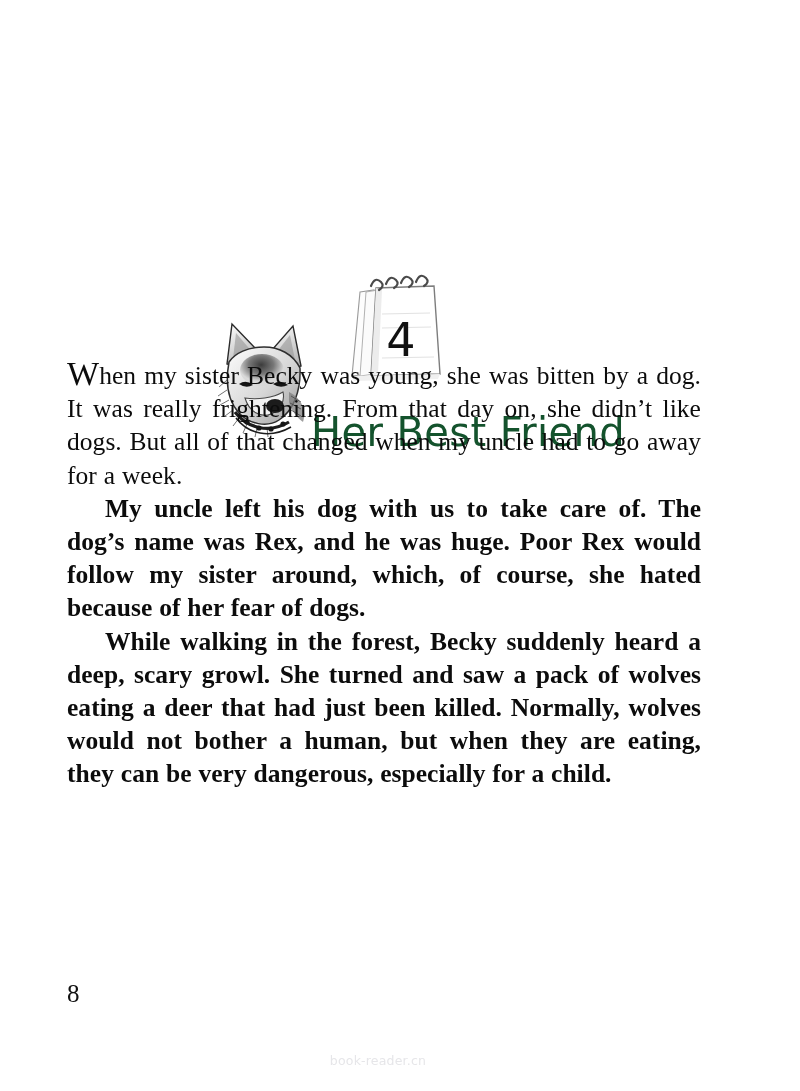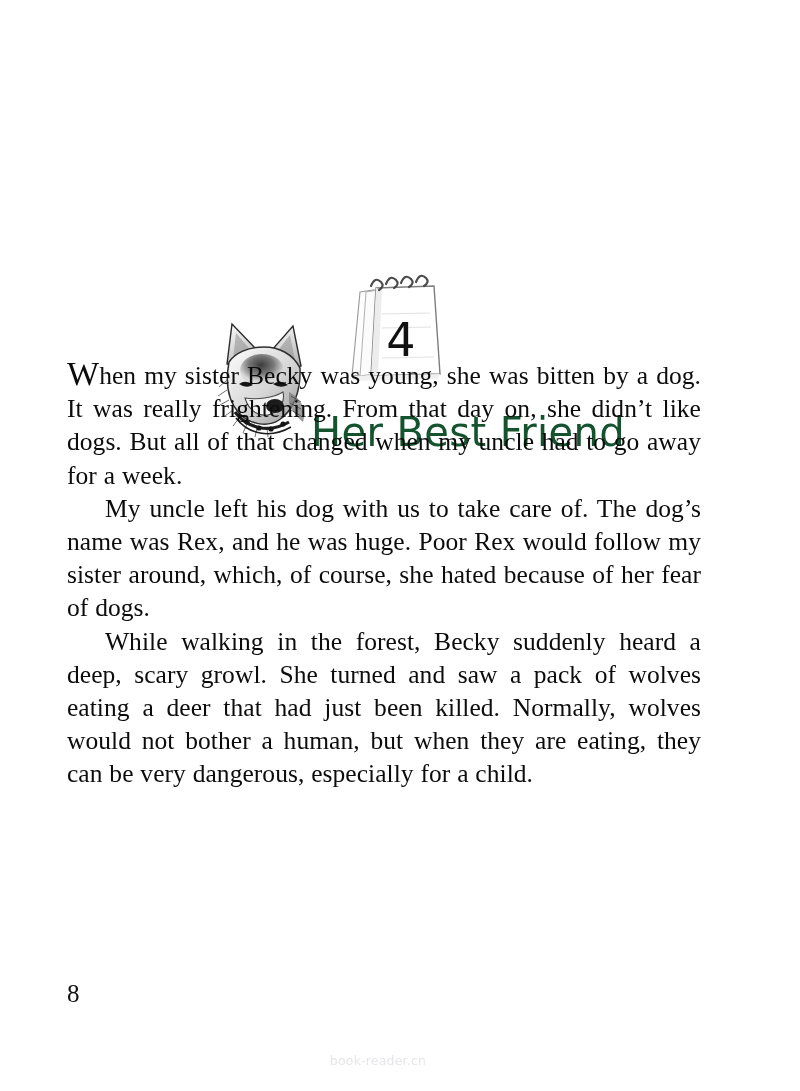--- a/index.html
+++ b/index.html
@@ -94,21 +94,21 @@
   .body-text p {
     margin: 0;
     font-size: 25.5px;
     line-height: 33.2px;
     text-align: justify;
     text-justify: inter-word;
     letter-spacing: 0.05px;
     word-spacing: 0.4px;
     color: #0c0c0c;
   }
-  .body-text p.indent { text-indent: 38px; }
+  .body-text p.indent { text-indent: 38px; font-weight: bold; }
 
   .body-text p .initial-cap {
     font-size: 34px;
     line-height: 1;
     vertical-align: -1px;
   }
 
   
   .body-text p { text-align-last: left; }
 

